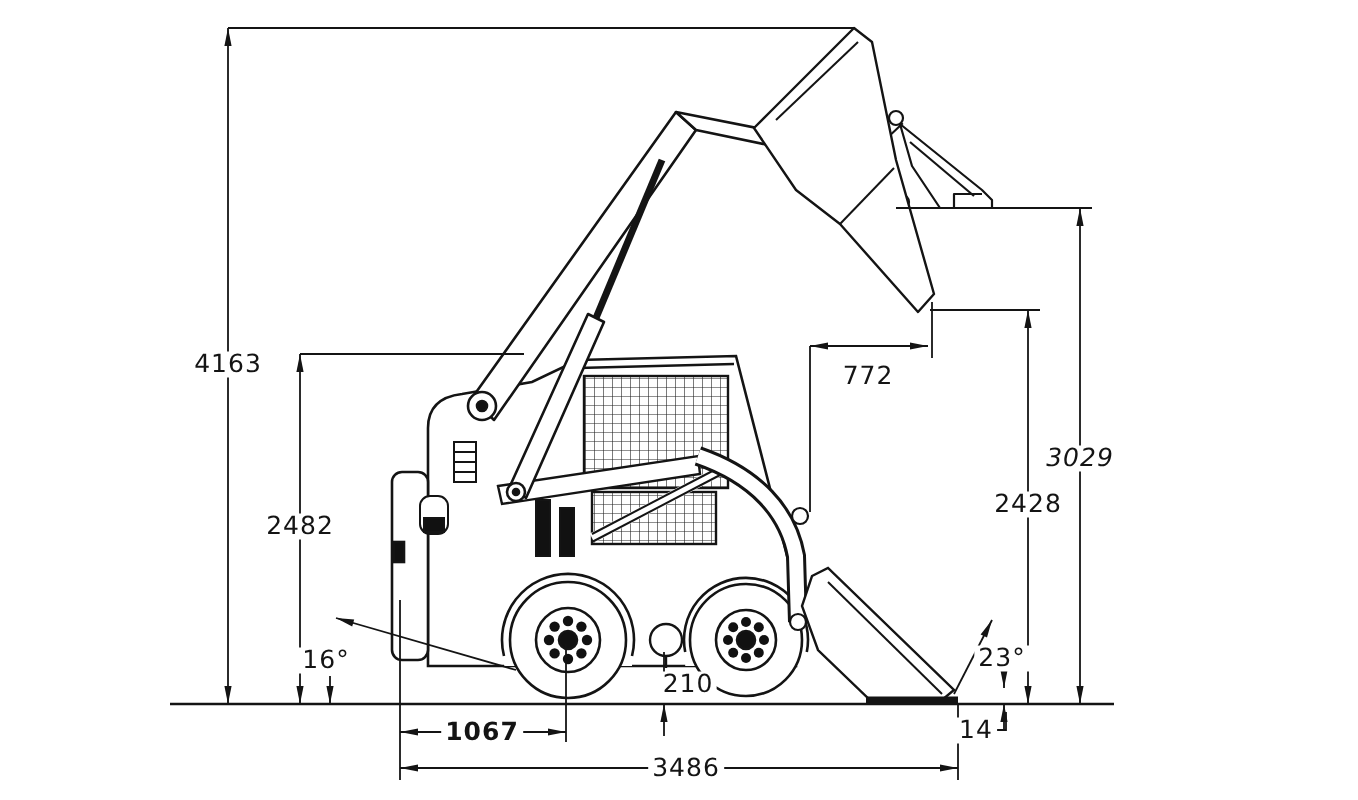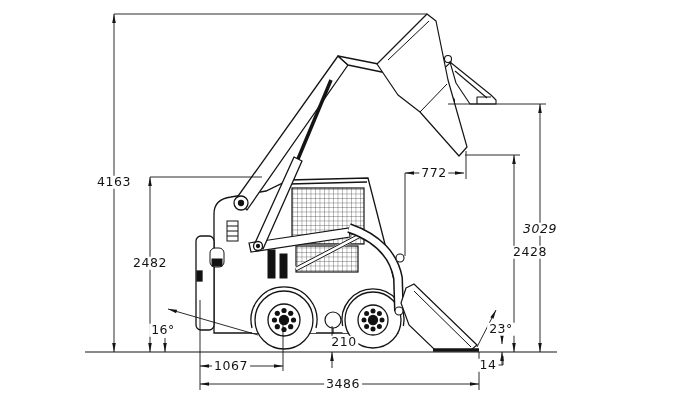--- a/index.html
+++ b/index.html
@@ -10,27 +10,27 @@
   }
   .stage svg{position:absolute;left:0;top:0;}
   .dim-label{
     position:absolute;transform:translate(-50%,-50%);
     font-size:12.5px;color:#141414;background:#ffffff;
     padding:0 2px;white-space:nowrap;line-height:1;letter-spacing:0.5px;
   }
   .lbl-4163{left:114px;top:182px;}
   .lbl-2138{left:150px;top:263px;}
   .lbl-16  {left:163px;top:330px;}
-  .lbl-1067{left:231px;top:366px;}
+  .lbl-1067{left:241px;top:366px;font-weight:bold;}
   .lbl-210 {left:344px;top:342px;}
   .lbl-3486{left:343px;top:384px;text-align:center;}
   .lbl-17  {left:488px;top:365px;}
   .lbl-23  {left:501px;top:329px;}
-  .lbl-772 {left:434px;top:173px;}
-  .lbl-2428{left:514px;top:252px;margin-left:16px;}
+  .lbl-772 {left:434px;top:188px;}
+  .lbl-2428{left:514px;top:252px;}
   .lbl-3029{left:540px;top:229px;font-style:italic;}
 </style>
 </head>
 <body>
 
 <div class="stage">
 
 <svg width="679" height="400" viewBox="0 0 679 400">
   <defs>
     <pattern id="mesh" width="4.5" height="4.5" patternUnits="userSpaceOnUse">

